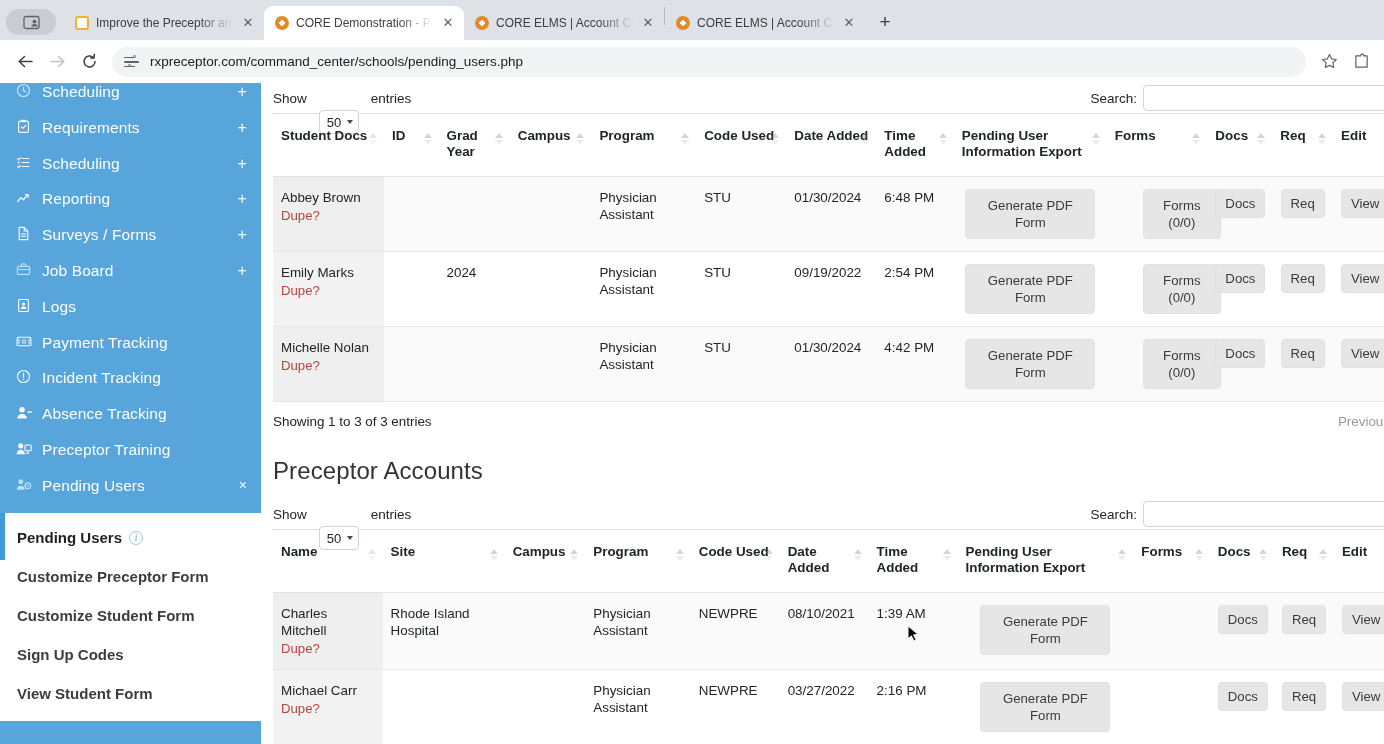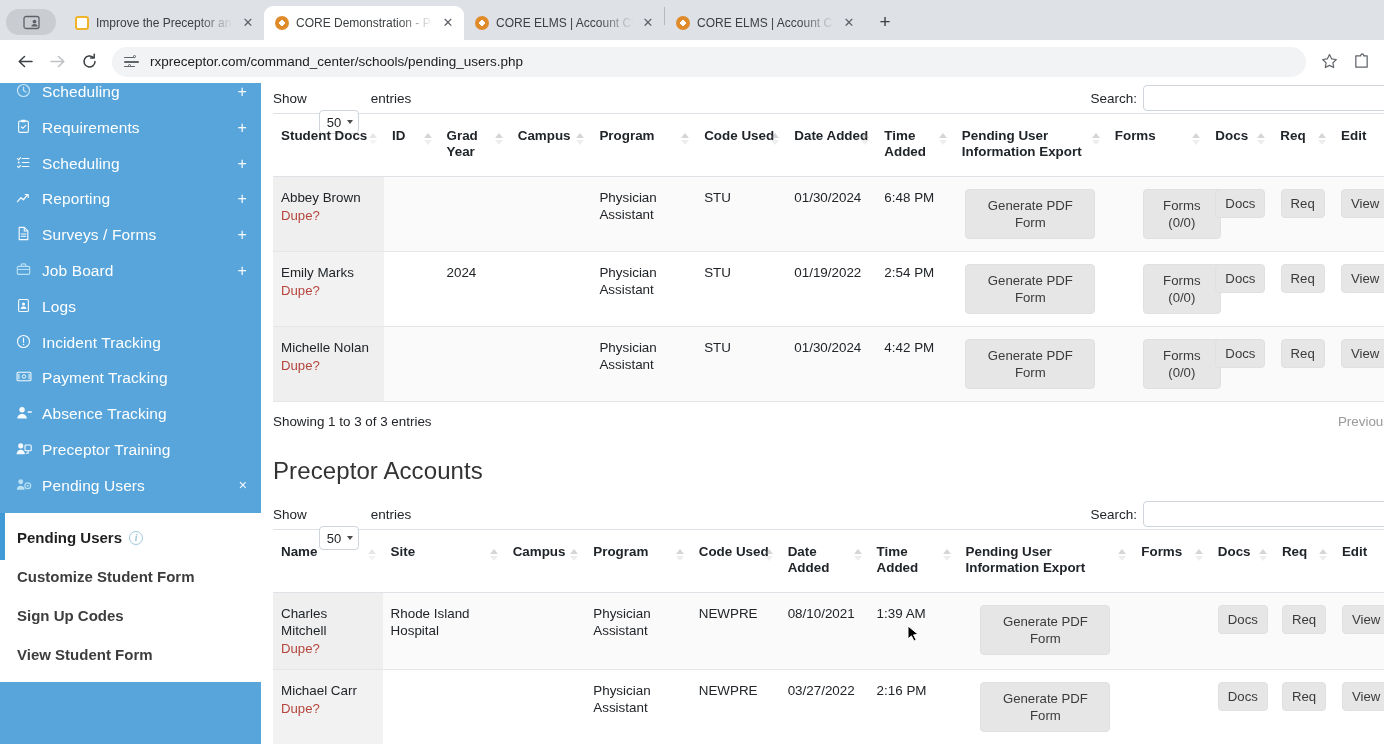--- a/index.html
+++ b/index.html
@@ -378,39 +378,39 @@
               <circle cx="8" cy="6.4" r="1.7" fill="#fff"></circle>
               <path d="M5 11.6c0-1.7 1.4-2.7 3-2.7s3 1 3 2.7" fill="#fff"></path>
             </svg>
         </span>
         <span class="ni-label">Logs</span>
         <span class="ni-plus"></span>
       </div>
 
       <div class="nav-item">
         <span class="ni-icon">
-          <svg width="15" height="15" viewBox="0 0 16 16">
-              <circle cx="8" cy="8" r="6.4" fill="none" stroke="#fff" stroke-width="1.2"></circle>
-              <path d="M8 4.3v4.4" stroke="#fff" stroke-width="1.3" stroke-linecap="round"></path>
-              <circle cx="8" cy="11.2" r=".85" fill="#fff"></circle>
-            </svg>
-        </span>
-        <span class="ni-label">Incident Tracking</span>
-        <span class="ni-plus"></span>
-      </div>
-
-      <div class="nav-item">
-        <span class="ni-icon">
           <svg width="16" height="15" viewBox="0 0 18 16">
               <rect x="1.2" y="3.2" width="15.6" height="9.6" rx="1.2" fill="none" stroke="#fff" stroke-width="1.2"></rect>
               <circle cx="9" cy="8" r="2" fill="none" stroke="#fff" stroke-width="1.1"></circle>
               <path d="M3.3 5.4v5.2M14.7 5.4v5.2" stroke="#fff" stroke-width="1.1" stroke-linecap="round"></path>
             </svg>
         </span>
         <span class="ni-label">Payment Tracking</span>
+        <span class="ni-plus"></span>
+      </div>
+
+      <div class="nav-item">
+        <span class="ni-icon">
+          <svg width="15" height="15" viewBox="0 0 16 16">
+              <circle cx="8" cy="8" r="6.4" fill="none" stroke="#fff" stroke-width="1.2"></circle>
+              <path d="M8 4.3v4.4" stroke="#fff" stroke-width="1.3" stroke-linecap="round"></path>
+              <circle cx="8" cy="11.2" r=".85" fill="#fff"></circle>
+            </svg>
+        </span>
+        <span class="ni-label">Incident Tracking</span>
         <span class="ni-plus"></span>
       </div>
 
       <div class="nav-item">
         <span class="ni-icon">
           <svg width="16" height="15" viewBox="0 0 17 16">
               <circle cx="6.4" cy="5" r="2.9" fill="#fff"></circle>
               <path d="M1.3 14.4c0-3 2.3-4.9 5.1-4.9s5.1 1.9 5.1 4.9" fill="#fff"></path>
               <path d="M13 7.4h3.2" stroke="#fff" stroke-width="1.5" stroke-linecap="round"></path>
             </svg>
@@ -442,20 +442,23 @@
             </svg>
         </span>
         <span class="ni-label">Pending Users</span>
         <span class="ni-plus">×</span>
       </div>
 
       <div class="submenu">
         <div class="sub-item current">
           <span>Pending Users</span>
           <span class="info-circle">i</span>
+        </div>
+        <div class="sub-item">
+          <span>Customize Preceptor Form</span>
         </div>
         <div class="sub-item">
           <span>Customize Student Form</span>
         </div>
         <div class="sub-item">
           <span>Sign Up Codes</span>
         </div>
         <div class="sub-item">
           <span>View Student Form</span>
         </div>
@@ -532,21 +535,21 @@
               <td class="c-actions"><span class="btn-grey btn-sm">Req</span></td>
               <td class="c-actions"><span class="btn-grey btn-sm">View</span></td>
             </tr>
             <tr>
               <td><span>Emily Marks</span><span class="dupe">Dupe?</span></td>
               <td></td>
               <td>2024</td>
               <td></td>
               <td>Physician Assistant</td>
               <td>STU</td>
-              <td>01/19/2022</td>
+              <td>09/19/2022</td>
               <td>2:54 PM</td>
               <td class="c-actions"><span class="btn-grey btn-pdf">Generate PDF Form</span></td>
               <td class="c-actions"><span class="btn-grey btn-forms">Forms (0/0)</span></td>
               <td class="c-actions"><span class="btn-grey btn-sm">Docs</span></td>
               <td class="c-actions"><span class="btn-grey btn-sm">Req</span></td>
               <td class="c-actions"><span class="btn-grey btn-sm">View</span></td>
             </tr>
             <tr class="odd">
               <td><span>Michelle Nolan</span><span class="dupe">Dupe?</span></td>
               <td></td>

